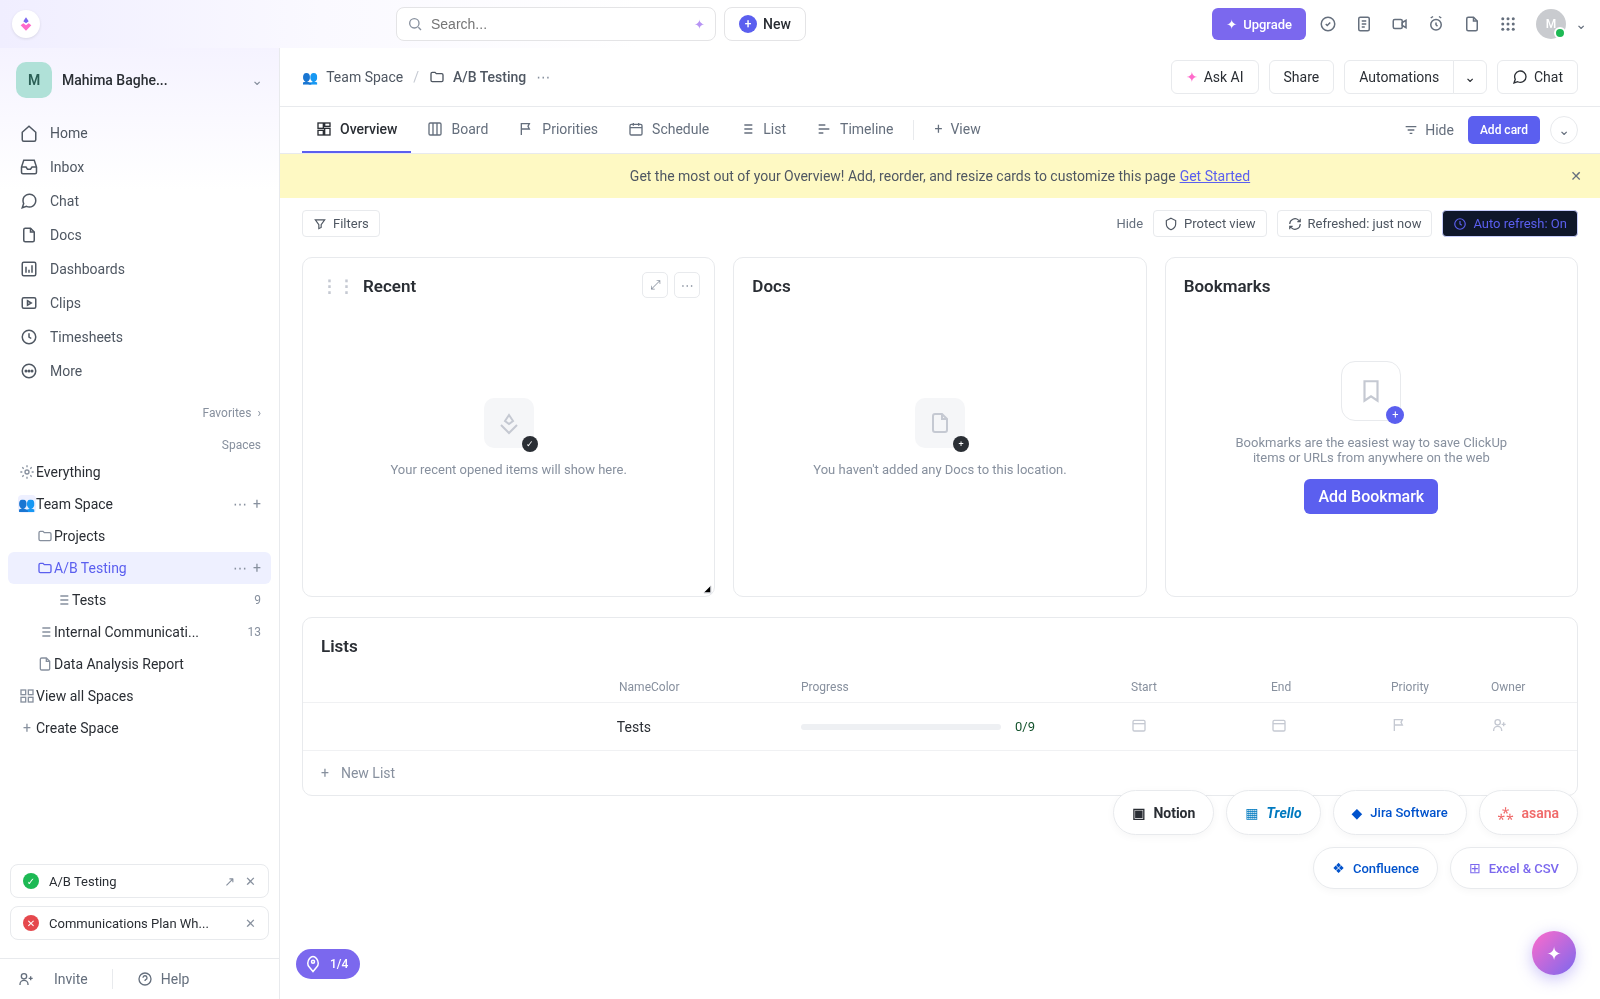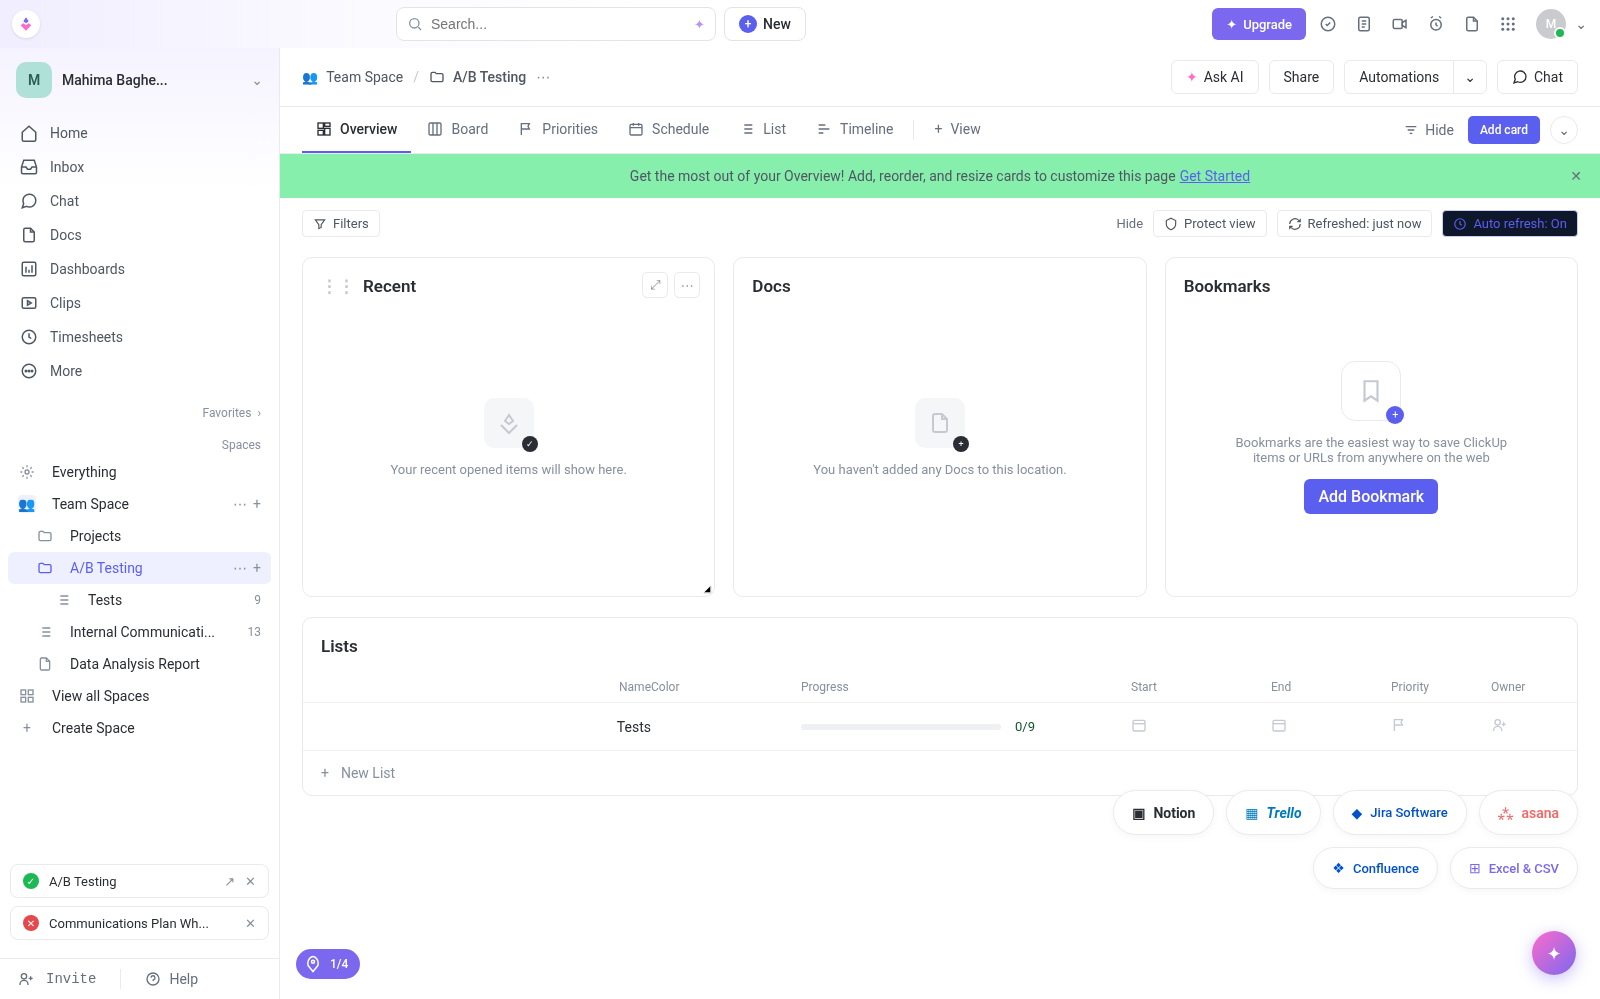--- a/index.html
+++ b/index.html
@@ -19,21 +19,21 @@
 .layout { display: flex; height: calc(100% - 48px); }
 .sidebar { width: 280px; border-right: 1px solid #e8eaed; display: flex; flex-direction: column; background: linear-gradient(180deg, #f5f3ff 0%, #fff 15%); }
 .ws-switch { display: flex; align-items: center; gap: 10px; padding: 14px 16px; }
 .ws-avatar { width: 36px; height: 36px; border-radius: 10px; background: #b0e1d8; color: #2a5f55; display: flex; align-items: center; justify-content: center; font-weight: 600; }
 .ws-name { font-weight: 500; font-size: 14px; flex: 1; white-space: nowrap; overflow: hidden; text-overflow: ellipsis; }
 .nav { padding: 4px 8px; }
 .nav-item { display: flex; align-items: center; gap: 12px; padding: 8px 12px; border-radius: 6px; color: #4f5762; cursor: pointer; font-size: 14px; }
 .nav-item svg, .nav-item .ico { width: 18px; height: 18px; flex-shrink: 0; }
 .section-hdr { display: flex; align-items: center; padding: 14px 18px 4px; font-size: 12px; color: #87909e; gap: 6px; justify-content: flex-end; }
 .tree { padding: 0 8px; }
-.tree-item { display: flex; align-items: center; gap: 16px; padding: 7px 10px; border-radius: 6px; cursor: pointer; font-size: 14px; color: #2a2e34; }
+.tree-item { display: flex; align-items: center; gap: 0; padding: 7px 10px; border-radius: 6px; cursor: pointer; font-size: 14px; color: #2a2e34; }
 .tree-item.active { background: #eef0ff; color: #5b5fef; }
 .tree-item .ico { width: 18px; height: 18px; display: flex; align-items: center; justify-content: center; color: #87909e; flex-shrink: 0; }
 .tree-item.active .ico { color: #5b5fef; }
 .indent-1 { padding-left: 28px; }
 .indent-2 { padding-left: 46px; }
 .badge { font-size: 12px; color: #87909e; margin-left: auto; }
 .row-actions { margin-left: auto; display: flex; gap: 6px; color: #87909e; font-size: 14px; }
 .sidebar-bottom { margin-top: auto; padding: 10px; }
 .mini-card { display: flex; align-items: center; gap: 10px; padding: 8px 12px; border: 1px solid #e8eaed; border-radius: 8px; margin-bottom: 8px; font-size: 13px; }
 .status-dot { width: 16px; height: 16px; border-radius: 50%; display: flex; align-items: center; justify-content: center; font-size: 10px; color: #fff; flex-shrink: 0; }
@@ -47,21 +47,21 @@
 .crumb { display: flex; align-items: center; gap: 8px; color: #4f5762; }
 .pill-btn { height: 34px; padding: 0 14px; border: 1px solid #e8eaed; border-radius: 6px; display: flex; align-items: center; gap: 6px; font-size: 14px; color: #2a2e34; background: #fff; cursor: pointer; }
 .pill-btn.ai { display: flex; gap: 6px; }
 .tabs-row { display: flex; align-items: center; padding: 0 22px; border-bottom: 1px solid #e8eaed; gap: 2px; }
 .tab { display: flex; align-items: center; gap: 8px; padding: 14px 14px; color: #656f7d; cursor: pointer; font-size: 14px; border-bottom: 2px solid transparent; }
 .tab.active { color: #2a2e34; border-bottom-color: #5b5fef; font-weight: 500; }
 .tab-sep { width: 1px; height: 20px; background: #e8eaed; margin: 0 4px; }
 .hide-btn { margin-left: auto; display: flex; align-items: center; gap: 6px; color: #656f7d; font-size: 14px; cursor: pointer; }
 .add-card-btn { height: 28px; padding: 0 12px; background: #5b5fef; color: #fff; border-radius: 5px; font-size: 12px; font-weight: 500; margin-left: 12px; cursor: pointer; display: flex; align-items: center; }
 .drop-btn { width: 28px; height: 28px; border: 1px solid #e8eaed; border-radius: 50%; display: flex; align-items: center; justify-content: center; margin-left: 8px; color: #656f7d; cursor: pointer; }
-.banner { background: #86efac; padding: 14px 22px; display: flex; align-items: center; justify-content: center; color: #4f5762; position: relative; }
+.banner { background: #fef9c3; padding: 14px 22px; display: flex; align-items: center; justify-content: center; color: #4f5762; position: relative; }
 .banner a { color: #5b5fef; text-decoration: underline; margin-left: 4px; cursor: pointer; }
 .banner .close { position: absolute; right: 18px; color: #656f7d; cursor: pointer; }
 .toolbar { display: flex; align-items: center; padding: 12px 22px; gap: 10px; }
 .chip { display: flex; align-items: center; gap: 6px; padding: 5px 10px; border: 1px solid #e8eaed; border-radius: 4px; font-size: 13px; color: #4f5762; cursor: pointer; }
 .chip.auto { color: #5b5fef; border-color: #c7cdfb; background: #0f172a; }
 .content { padding: 8px 22px 22px; overflow: auto; flex: 1; }
 .cards-row { display: flex; gap: 18px; }
 .card { flex: 1; border: 1px solid #e8eaed; border-radius: 10px; padding: 18px; min-height: 340px; display: flex; flex-direction: column; position: relative; }
 .card-title { font-size: 17px; font-weight: 600; display: flex; align-items: center; gap: 8px; color: #2a2e34; }
 .card-tools { position: absolute; top: 14px; right: 14px; display: flex; gap: 6px; }
@@ -338,21 +338,21 @@
           <span style="color:#87909e;">↗</span>
           <span style="color:#87909e;">✕</span>
         </div>
       <div class="mini-card">
           <span class="status-dot red">✕</span>
           <span class="txt">Communications Plan Wh...</span>
           <span style="color:#87909e;">✕</span>
         </div>
     </div>
     <div class="footer-row">
-      <div style="display:flex;gap:12px;align-items:flex-end;font-family:Liberation Mono, monospace;">
+      <div style="display:flex;gap:20px;align-items:flex-end;">
           <svg width="16" height="16" viewBox="0 0 24 24" fill="none" stroke="currentColor" stroke-width="2">
             <circle cx="9" cy="8" r="4"></circle>
             <path d="M3 21v-1a6 6 0 0 1 12 0v1M19 8v6M16 11h6"></path>
           </svg>
           <span>Invite</span>
         </div>
       <div class="sep"></div>
       <div style="display:flex;gap:8px;align-items:center;">
           <svg width="16" height="16" viewBox="0 0 24 24" fill="none" stroke="currentColor" stroke-width="2">
             <circle cx="12" cy="12" r="9"></circle>

